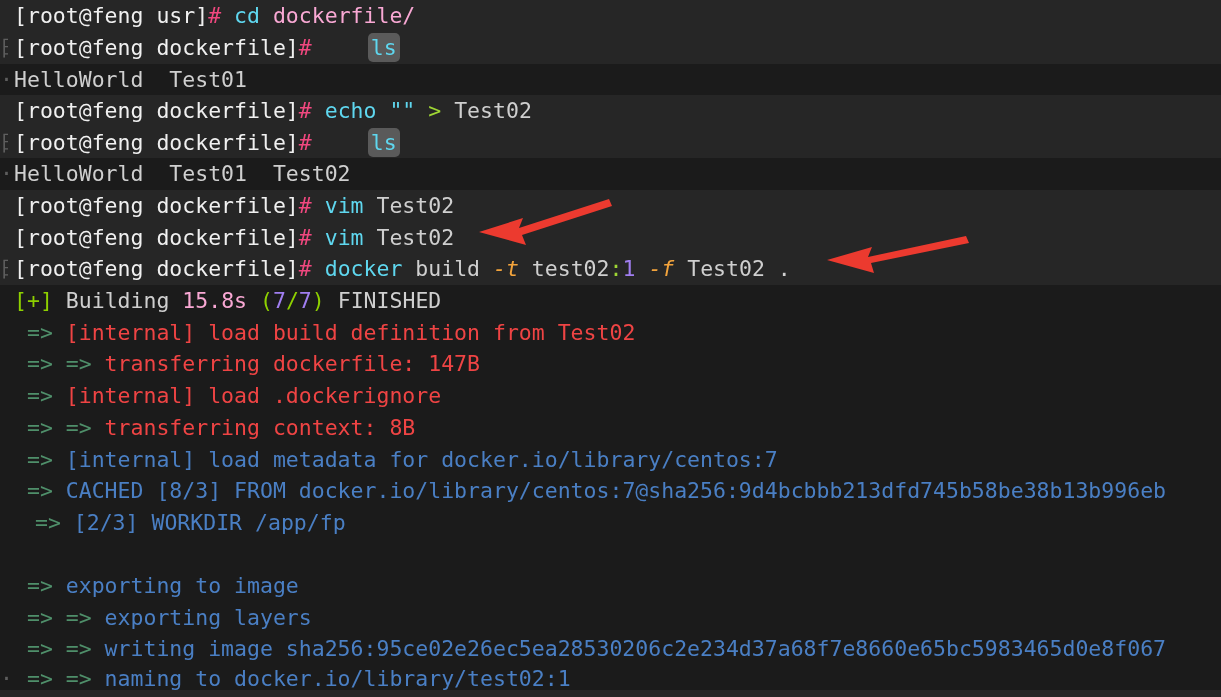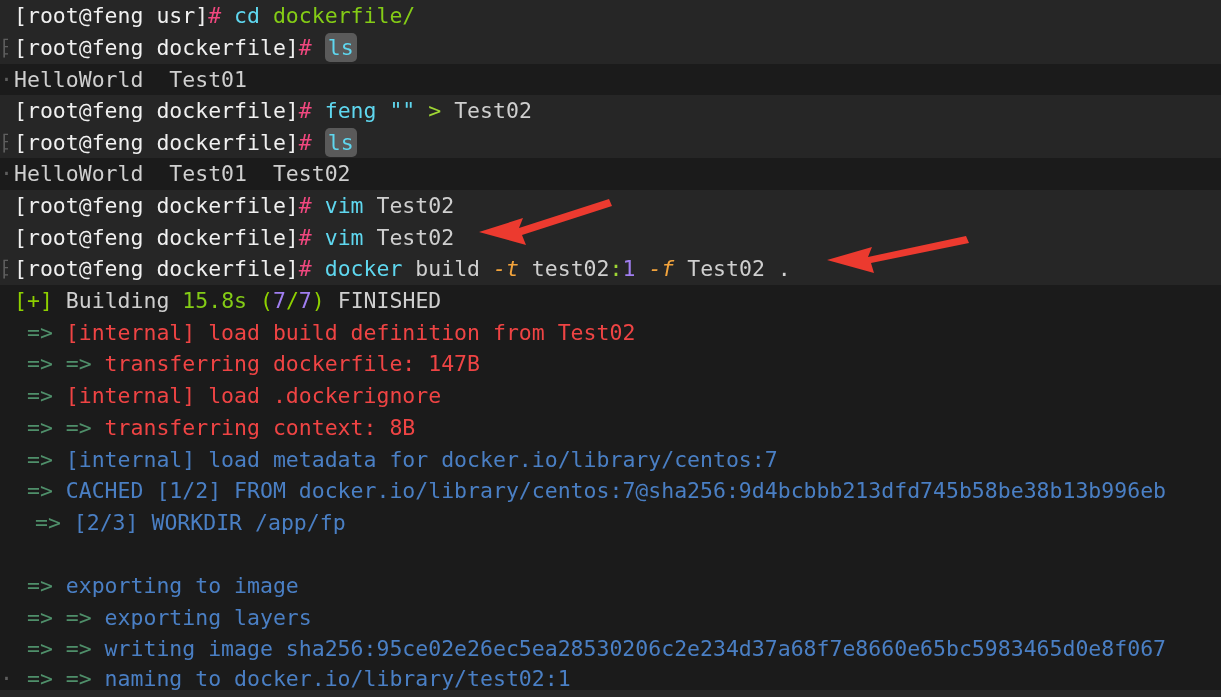--- a/index.html
+++ b/index.html
@@ -55,35 +55,36 @@
     overflow: hidden;
     white-space: pre;
     opacity: .85;
   }
 
   
   .c-white   { color: #f0f0f0; }
   .c-dim     { color: #cfcfcf; text-align: right; }
   .c-hash    { color: #f0487f; }
   .c-cyan    { color: #5fd7ef; }
-  .c-yellow  { color: #84cc16; }
+  .c-yellow  { color: #f9a8d4; }
   .c-green   { color: #9fd634; }
   .c-orange  { color: #f2a33c; font-style: italic; }
   .c-purple  { color: #a07ef0; }
   .c-gtext   { color: #8ed000; }
   .c-arrow   { color: #4f8f6a; }
   .c-blue    { color: #ef4444; }
   .c-bluelt  { color: #4a7fc4; }
 
   
   .hl {
     background: #5a5a5a;
     border-radius: 5px;
     padding: 2px 3px;
     color: #5fd7ef;
+    margin-left: 43px;
   }
 
   
   .arrow-layer {
     position: absolute;
     left: 0; top: 0;
     width: 1221px; height: 697px;
     pointer-events: none;
   }
 </style>
@@ -106,21 +107,21 @@
   <div class="ghost" style="top:158px;">·</div>
   <div class="ghost" style="top:253px;">日</div>
   <div class="ghost" style="top:663px;">·</div>
 
   <div class="line" style="top:0px;"><span class="pad"><span class="c-white">[root@feng usr]</span><span class="c-hash">#</span><span> </span><span class="c-cyan">cd</span><span> </span><span class="c-yellow">dockerfile/</span></span></div>
 
   <div class="line" style="top:32px;"><span class="pad"><span class="c-white">[root@feng dockerfile]</span><span class="c-hash">#</span><span> </span><span class="hl"><span>ls</span></span></span></div>
 
   <div class="line" style="top:64px;"><span class="pad"><span class="c-dim">HelloWorld  Test01</span></span></div>
 
-  <div class="line" style="top:95px;"><span class="pad"><span class="c-white">[root@feng dockerfile]</span><span class="c-hash">#</span><span> </span><span class="c-cyan">feng</span><span> </span><span class="c-cyan">""</span><span> </span><span class="c-green">&gt;</span><span> </span><span class="c-dim">Test02</span></span></div>
+  <div class="line" style="top:95px;"><span class="pad"><span class="c-white">[root@feng dockerfile]</span><span class="c-hash">#</span><span> </span><span class="c-cyan">echo</span><span> </span><span class="c-cyan">""</span><span> </span><span class="c-green">&gt;</span><span> </span><span class="c-dim">Test02</span></span></div>
 
   <div class="line" style="top:127px;"><span class="pad"><span class="c-white">[root@feng dockerfile]</span><span class="c-hash">#</span><span> </span><span class="hl"><span>ls</span></span></span></div>
 
   <div class="line" style="top:158px;"><span class="pad"><span class="c-dim">HelloWorld  Test01  Test02</span></span></div>
 
   <div class="line" style="top:190px;"><span class="pad"><span class="c-white">[root@feng dockerfile]</span><span class="c-hash">#</span><span> </span><span class="c-cyan">vim</span><span> </span><span class="c-dim">Test02</span></span></div>
 
   <div class="line" style="top:222px;"><span class="pad"><span class="c-white">[root@feng dockerfile]</span><span class="c-hash">#</span><span> </span><span class="c-cyan">vim</span><span> </span><span class="c-dim">Test02</span></span></div>
 
   <div class="line" style="top:253px;"><span class="pad"><span class="c-white">[root@feng dockerfile]</span><span class="c-hash">#</span><span> </span><span class="c-cyan">docker</span><span> </span><span class="c-dim">build</span><span> </span><span class="c-orange">-t</span><span> </span><span class="c-dim">test02</span><span class="c-green">:</span><span class="c-purple">1</span><span> </span><span class="c-orange">-f</span><span> </span><span class="c-dim">Test02</span><span> </span><span class="c-dim">.</span></span></div>
@@ -130,21 +131,21 @@
   <div class="line" style="top:317px;"><span class="pad"><span class="c-arrow"> =&gt; </span><span class="c-blue">[internal] load build definition from Test02</span></span></div>
 
   <div class="line" style="top:348px;"><span class="pad"><span class="c-arrow"> =&gt; =&gt; </span><span class="c-blue">transferring dockerfile: 147B</span></span></div>
 
   <div class="line" style="top:380px;"><span class="pad"><span class="c-arrow"> =&gt; </span><span class="c-blue">[internal] load .dockerignore</span></span></div>
 
   <div class="line" style="top:412px;"><span class="pad"><span class="c-arrow"> =&gt; =&gt; </span><span class="c-blue">transferring context: 8B</span></span></div>
 
   <div class="line" style="top:444px;"><span class="pad"><span class="c-arrow"> =&gt; </span><span class="c-bluelt">[internal] load metadata for docker.io/library/centos:7</span></span></div>
 
-  <div class="line" style="top:475px;"><span class="pad"><span class="c-arrow"> =&gt; </span><span class="c-bluelt">CACHED [1/2] FROM docker.io/library/centos:7@sha256:9d4bcbbb213dfd745b58be38b13b996eb</span></span></div>
+  <div class="line" style="top:475px;"><span class="pad"><span class="c-arrow"> =&gt; </span><span class="c-bluelt">CACHED [8/3] FROM docker.io/library/centos:7@sha256:9d4bcbbb213dfd745b58be38b13b996eb</span></span></div>
 
   <div class="line" style="top:507px;padding-left:8px;"><span class="pad"><span class="c-arrow"> =&gt; </span><span class="c-bluelt">[2/3] WORKDIR /app/fp</span></span></div>
 
 
   <div class="line" style="top:570px;"><span class="pad"><span class="c-arrow"> =&gt; </span><span class="c-bluelt">exporting to image</span></span></div>
 
   <div class="line" style="top:602px;"><span class="pad"><span class="c-arrow"> =&gt; =&gt; </span><span class="c-bluelt">exporting layers</span></span></div>
 
   <div class="line" style="top:633px;"><span class="pad"><span class="c-arrow"> =&gt; =&gt; </span><span class="c-bluelt">writing image sha256:95ce02e26ec5ea28530206c2e234d37a68f7e8660e65bc5983465d0e8f067</span></span></div>
 

